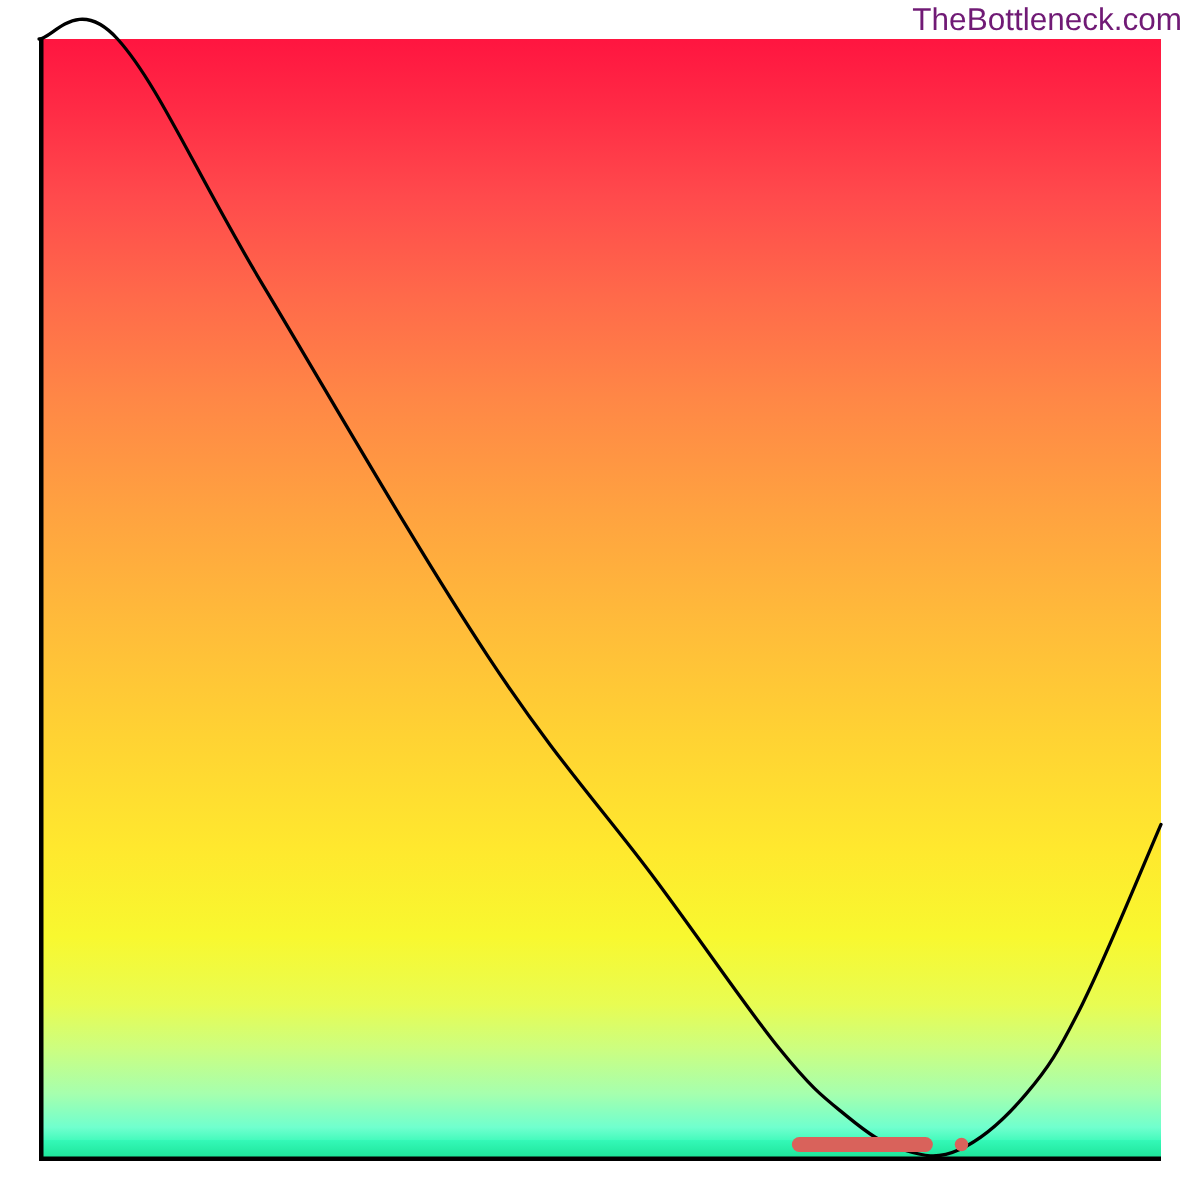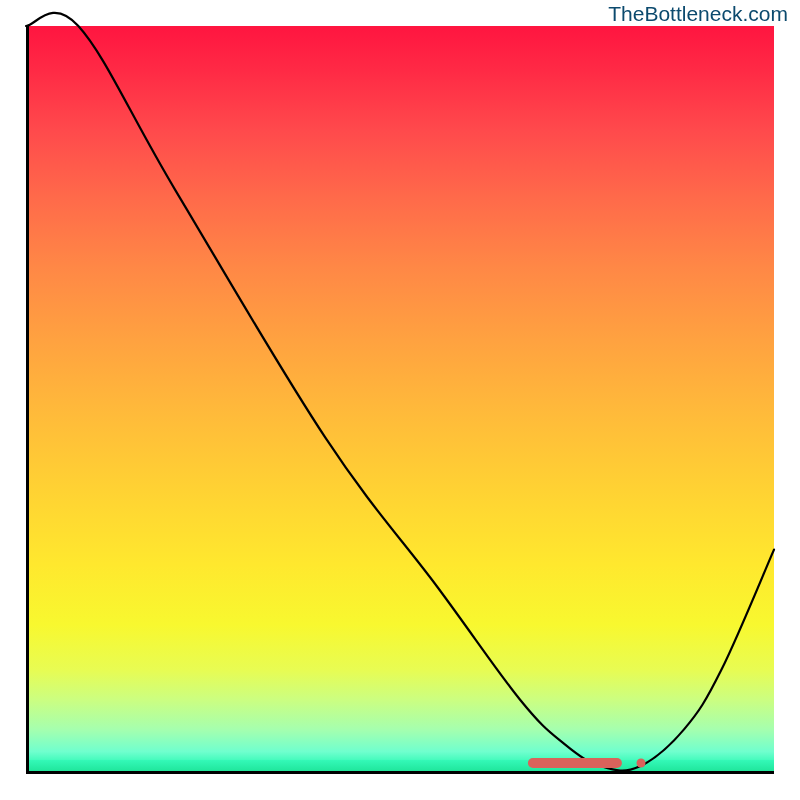--- a/index.html
+++ b/index.html
@@ -15,21 +15,21 @@
     position: relative;
     width: 800px;
     height: 800px;
   }
   .watermark {
     position: absolute;
     top: 2px;
     right: 12px;
     font-size: 21px;
     font-weight: 400;
-    color: #0c4a6e;
+    color: #701a75;
     letter-spacing: 0px;
   }
   .plot-area {
     position: absolute;
     left: 26px;
     top: 26px;
     width: 748px;
     height: 748px;
   }
   .gradient-bg {

